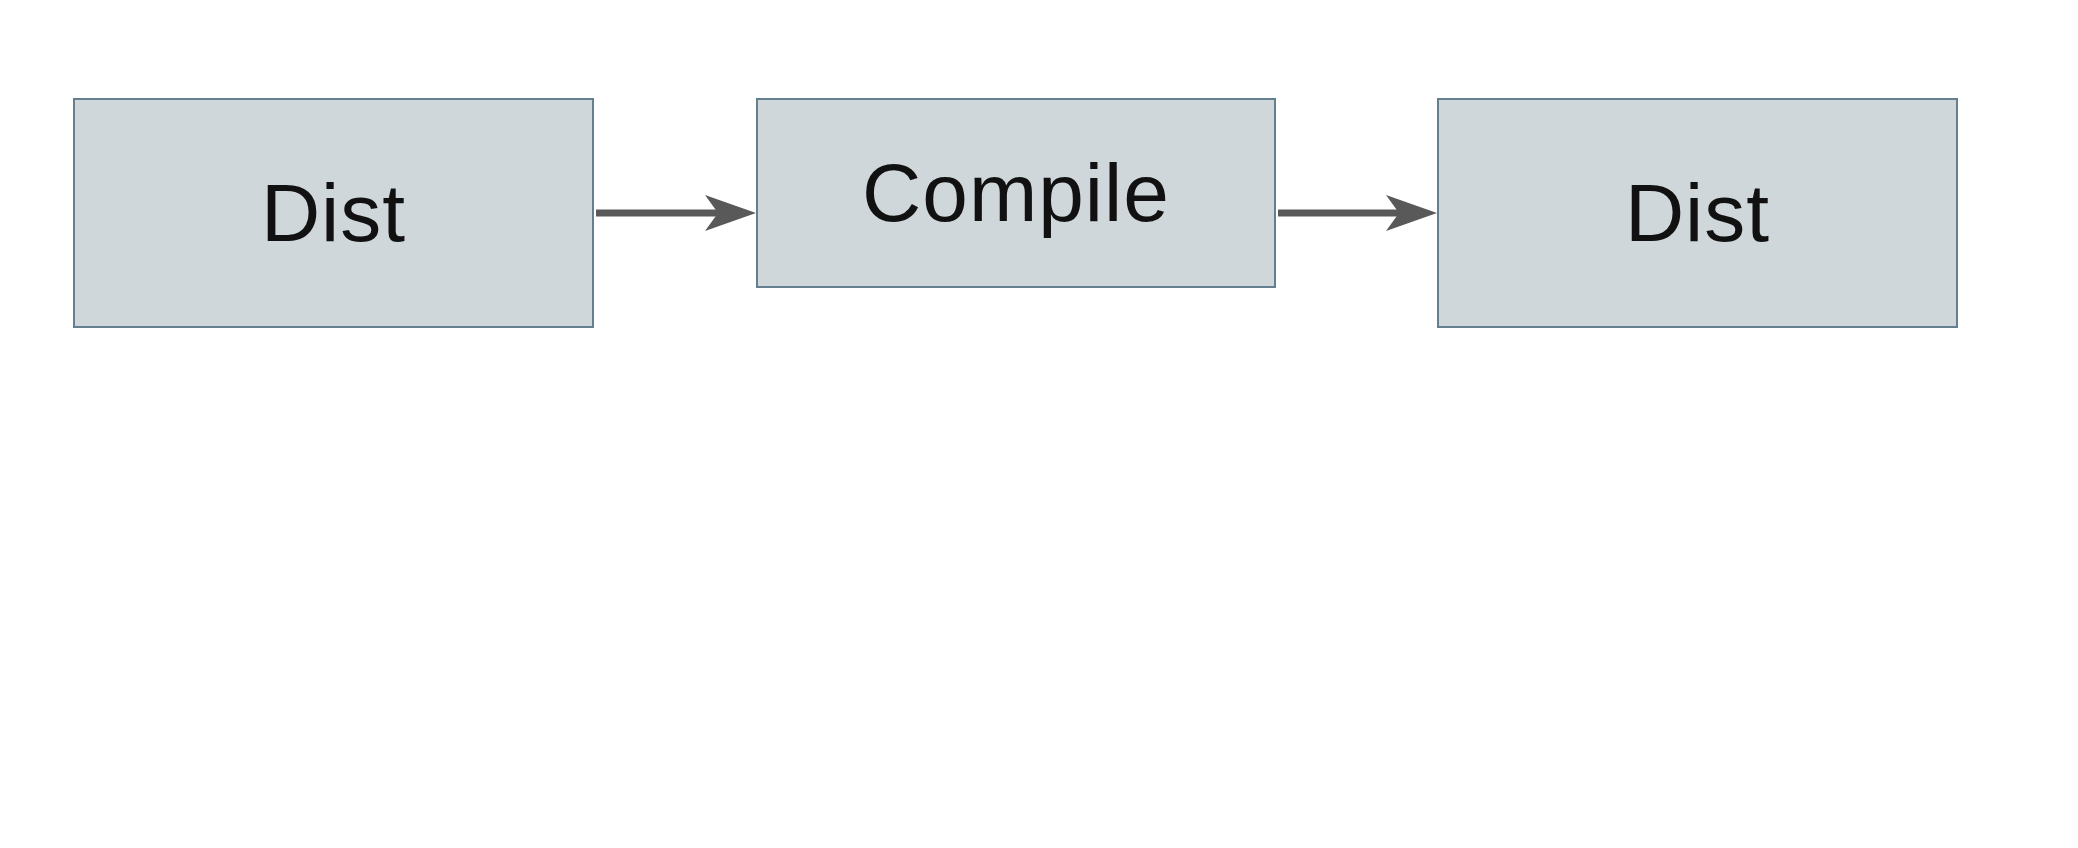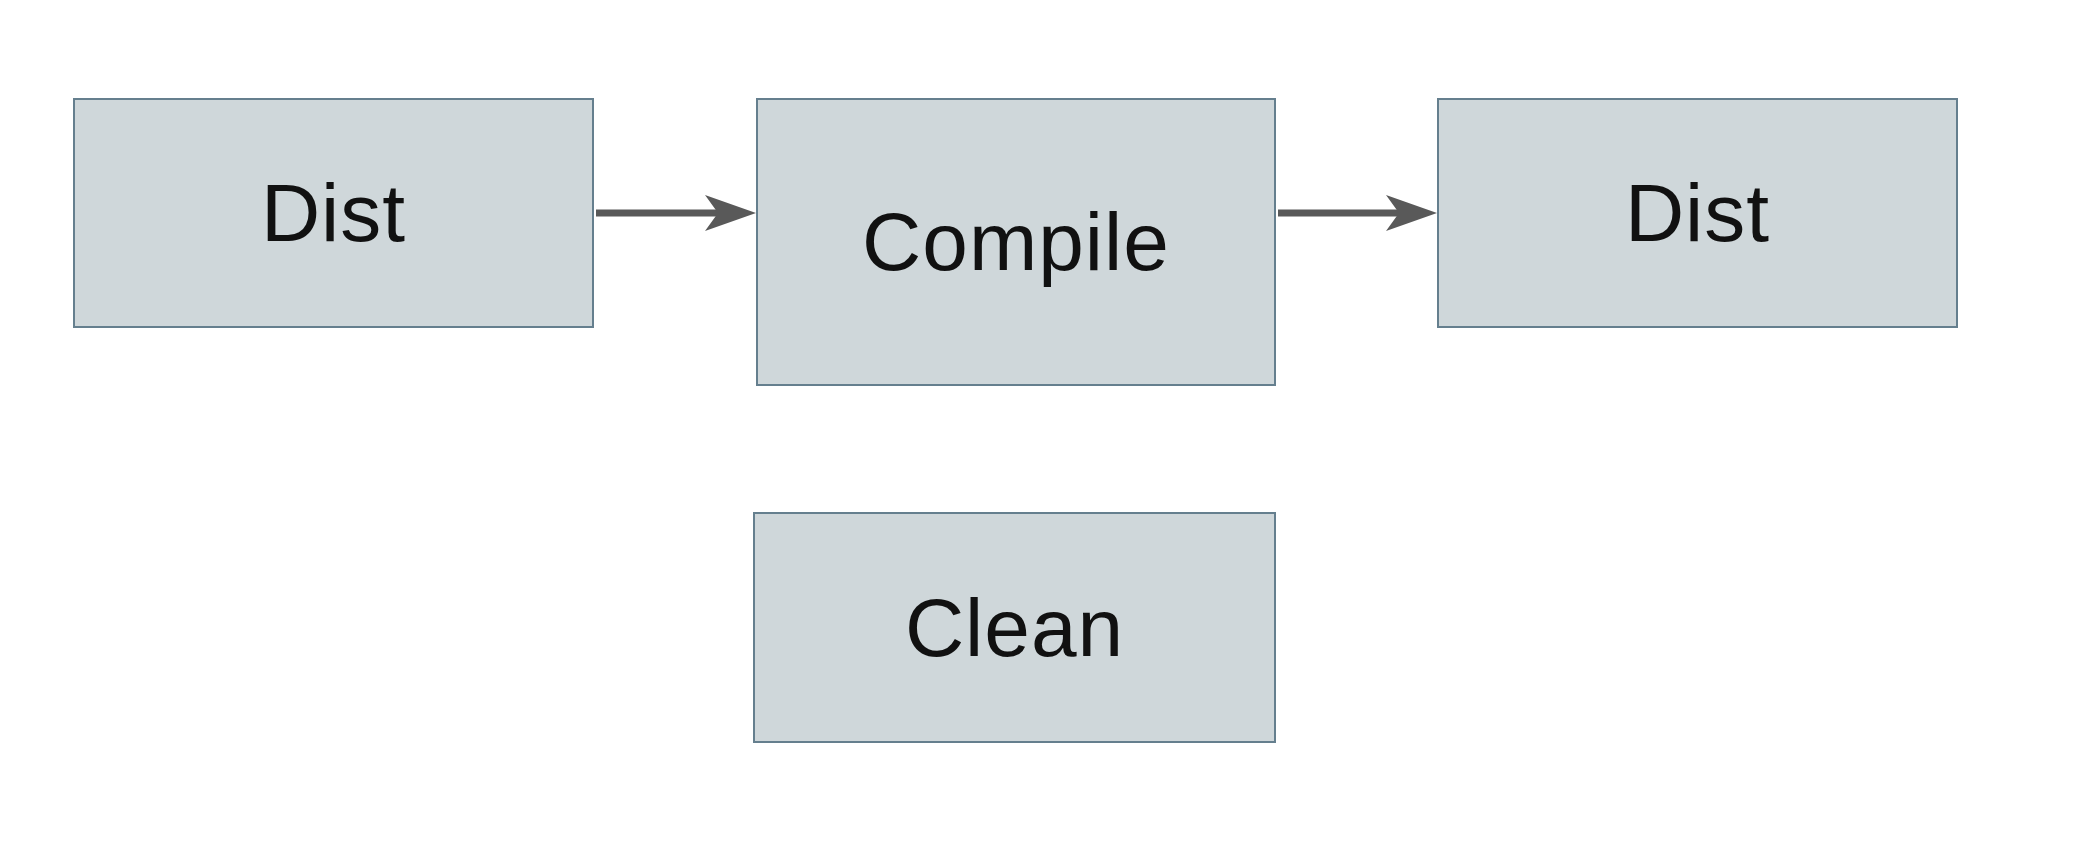--- a/index.html
+++ b/index.html
@@ -31,21 +31,21 @@
   }
   .node-label {
     color: var(--text-color);
     font-size: 82px;
     font-weight: 400;
     letter-spacing: 1px;
     line-height: 1;
     white-space: nowrap;
   }
   #node-dist    { left: 73px;   top: 98px;  width: 521px; height: 230px; }
-  #node-compile { left: 756px;  top: 98px;  width: 520px; height: 288px; }
+  #node-compile { left: 756px;  top: 98px;  width: 520px; height: 190px; }
   #node-init    { left: 1437px; top: 98px;  width: 521px; height: 230px; }
   #node-clean   { left: 753px;  top: 512px; width: 523px; height: 231px; }
   .edge-layer {
     position: absolute;
     left: 0; top: 0;
     width: 2078px;
     height: 848px;
     pointer-events: none;
   }
   .edge-shaft {
@@ -68,23 +68,20 @@
   </div>
 
   <div class="node" id="node-compile">
     <span class="node-label">Compile</span>
   </div>
 
   <div class="node" id="node-init">
     <span class="node-label">Dist</span>
   </div>
 
-  <div class="node" id="node-clean">
-    <span class="node-label">Clean</span>
-  </div>
 
   <svg class="edge-layer" viewBox="0 0 2078 848" xmlns="http://www.w3.org/2000/svg">
     <g>
       <line class="edge-shaft" x1="596" y1="213" x2="722" y2="213"></line>
       <polygon class="edge-head" points="756,213 705,195 718,213 705,231"></polygon>
     </g>
     <g>
       <line class="edge-shaft" x1="1278" y1="213" x2="1403" y2="213"></line>
       <polygon class="edge-head" points="1437,213 1386,195 1399,213 1386,231"></polygon>
     </g>

